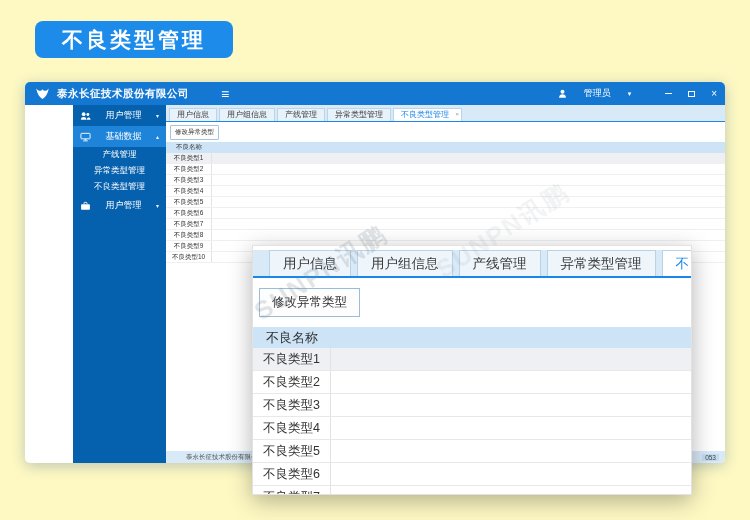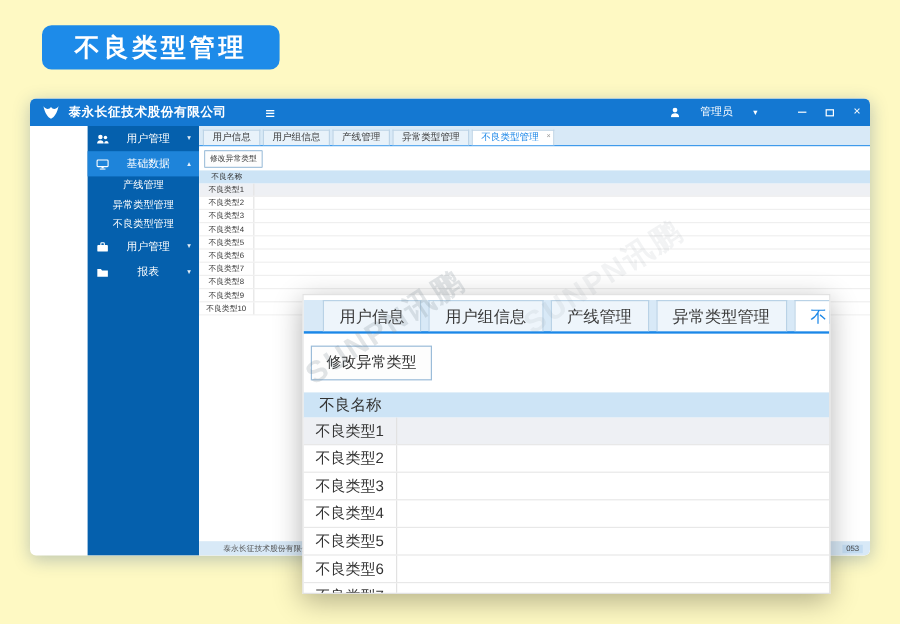--- a/index.html
+++ b/index.html
@@ -161,27 +161,20 @@
         <div class="side-sub">异常类型管理</div>
         <div class="side-sub">不良类型管理</div>
         <div class="side-item">
           <svg viewBox="0 0 12 10">
             <rect x="1.2" y="3" width="9.6" height="6" rx="0.8" fill="#fff"></rect>
             <path d="M4.4 3 V1.8 C4.4 1.3 4.8 1 5.2 1 H6.8 C7.2 1 7.6 1.3 7.6 1.8 V3" fill="none" stroke="#fff" stroke-width="1"></path>
           </svg>
           <span class="lbl">用户管理</span>
           <span class="chev">▾</span>
         </div>
-        <div class="side-item">
-          <svg viewBox="0 0 12 10">
-            <path d="M1.2 2 H4.5 L5.5 3.2 H10.8 V9 H1.2 Z" fill="#fff"></path>
-          </svg>
-          <span class="lbl">报表</span>
-          <span class="chev">▾</span>
-        </div>
       </div>
 
       <div class="main">
 
         <div class="tabstrip">
           <span class="tab">用户信息</span>
           <span class="tab">用户组信息</span>
           <span class="tab">产线管理</span>
           <span class="tab">异常类型管理</span>
           <span class="tab active">

